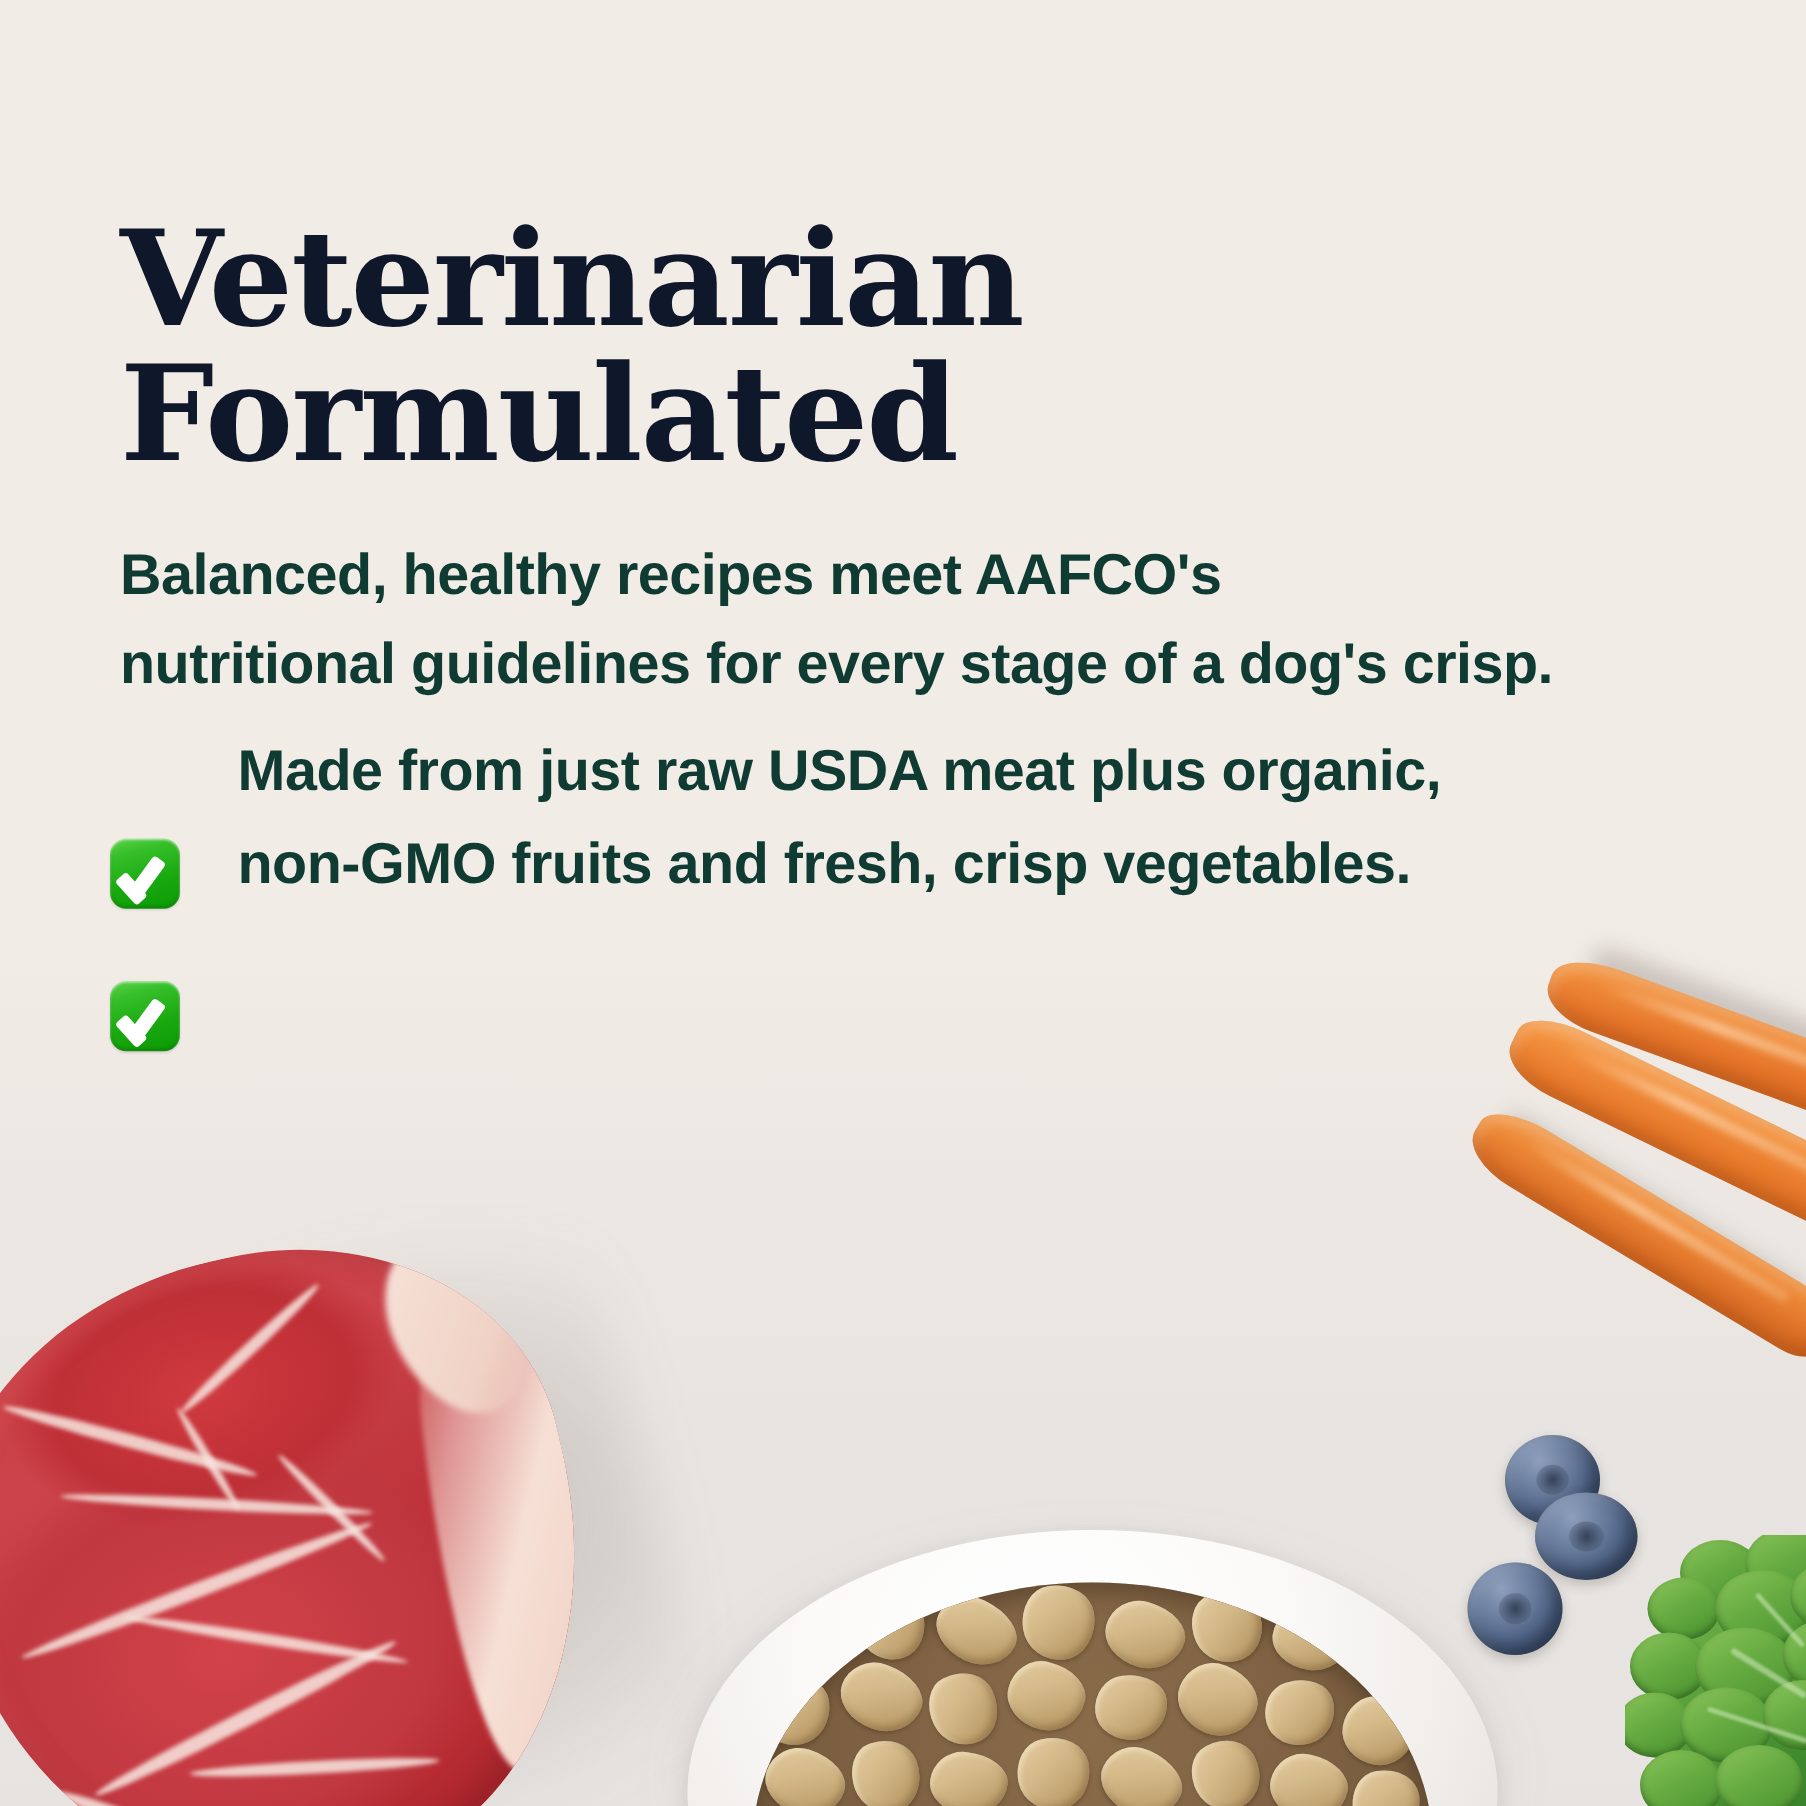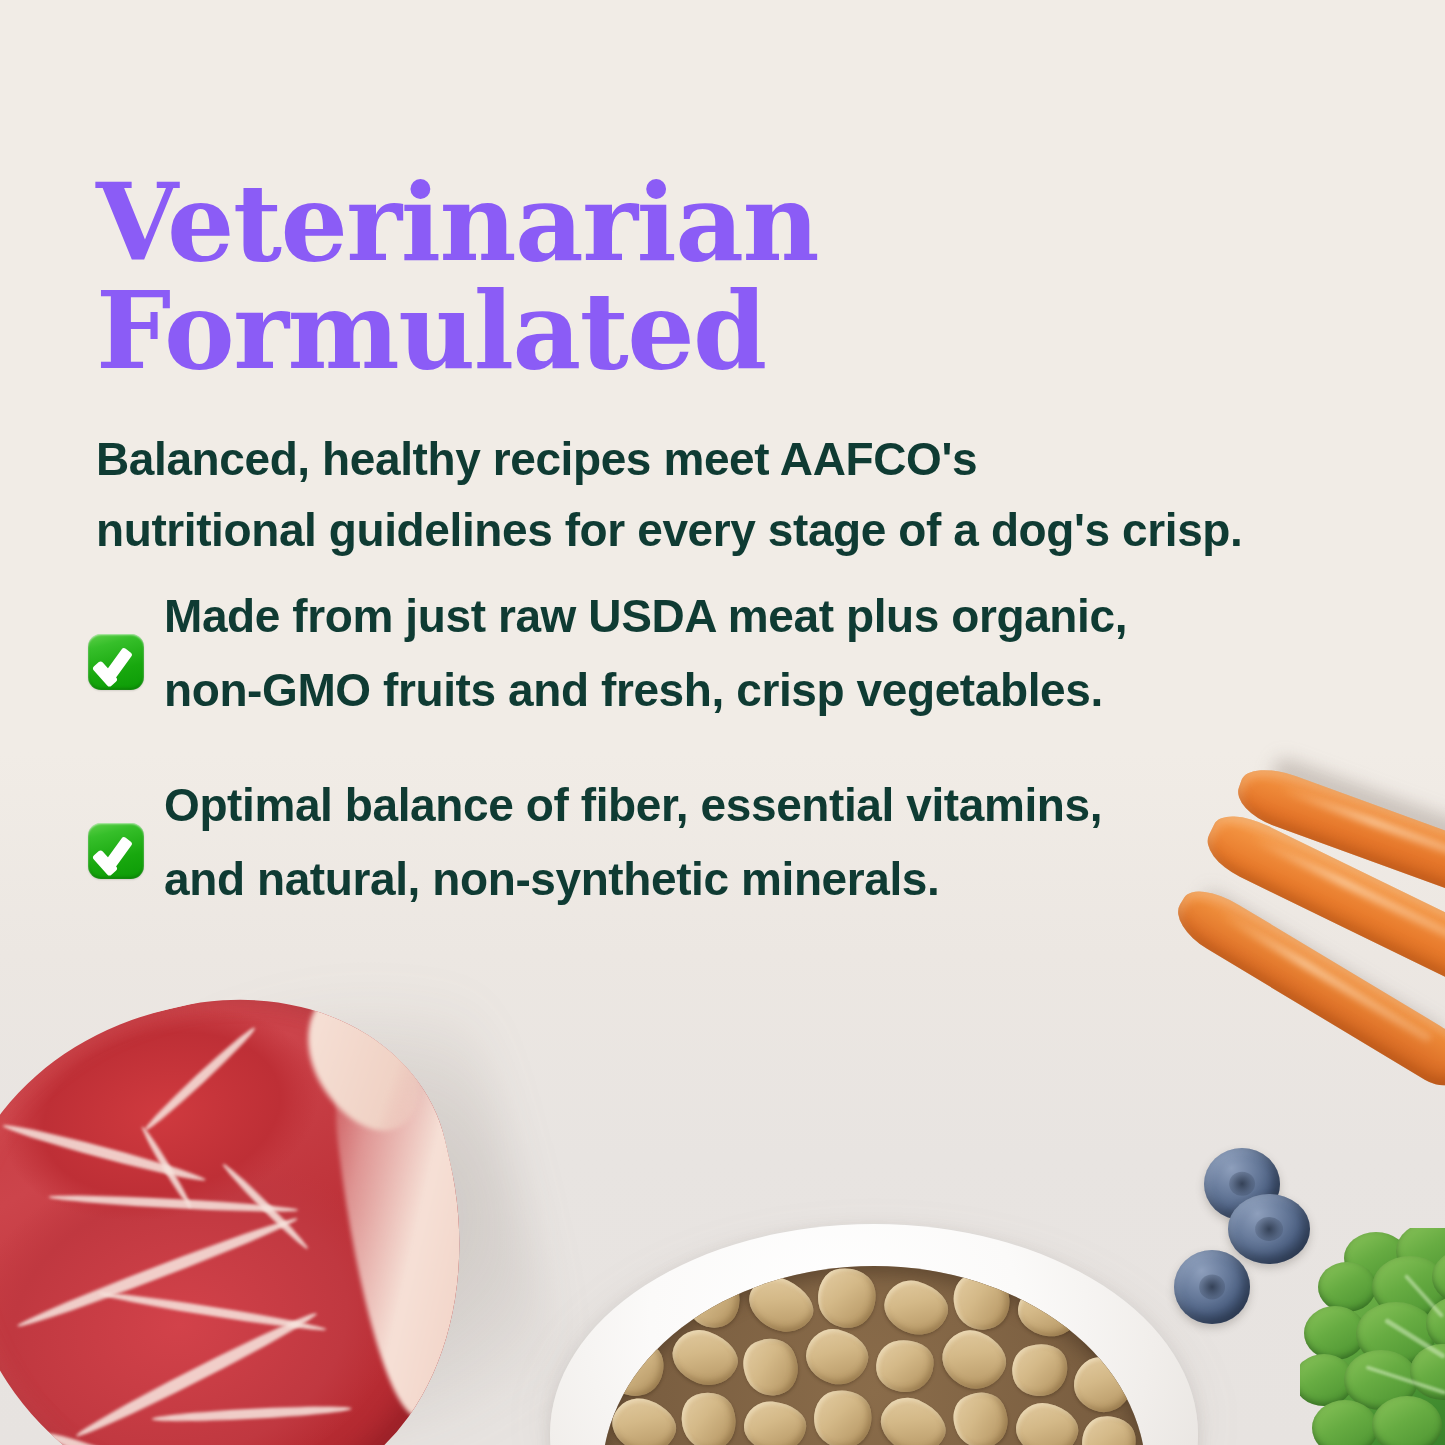--- a/index.html
+++ b/index.html
@@ -36,21 +36,21 @@
     left: 0; top: 0;
     width: 1445px;
     z-index: 30;
   }
 
   .headline {
     position: absolute;
     left: 96px;
     top: 98px;
     width: 1000px;
-    color: #8b5cf6;
+    color: #0f172a;
     font-family: "DejaVu Serif", "Liberation Serif", serif;
     font-weight: 700;
     font-size: 106px;
     line-height: 1.02;
     letter-spacing: -1.5px;
     white-space: pre-line;
   }
 
   .subhead {
     position: absolute;
@@ -67,22 +67,22 @@
   }
 
   .bullets {
     position: absolute;
     left: 88px;
     top: 576px;
     width: 1320px;
   }
   .bullet {
     display: flex;
-    align-items: center;
-    gap: 20px;
+    align-items: flex-end;
+    gap: 46px;
     margin-bottom: 38px;
   }
   .bullet-text {
     color: #0f3b33;
     font-family: "Liberation Sans", sans-serif;
     font-weight: 700;
     font-size: 46px;
     line-height: 1.6;
     letter-spacing: -0.4px;
     padding-top: 4px;
@@ -453,20 +453,18 @@
     <div class="bullets">
 
       <div class="bullet">
         <div class="check-badge"></div>
         <div class="bullet-text">Made from just raw USDA meat plus organic,
 non-GMO fruits and fresh, crisp vegetables.</div>
       </div>
 
       <div class="bullet">
         <div class="check-badge"></div>
-        <div class="bullet-text">Optimal balance of fiber, essential vitamins,
-and natural, non-synthetic minerals.</div>
       </div>
 
     </div>
   </div>
 
 </div>
 
 </body></html>

